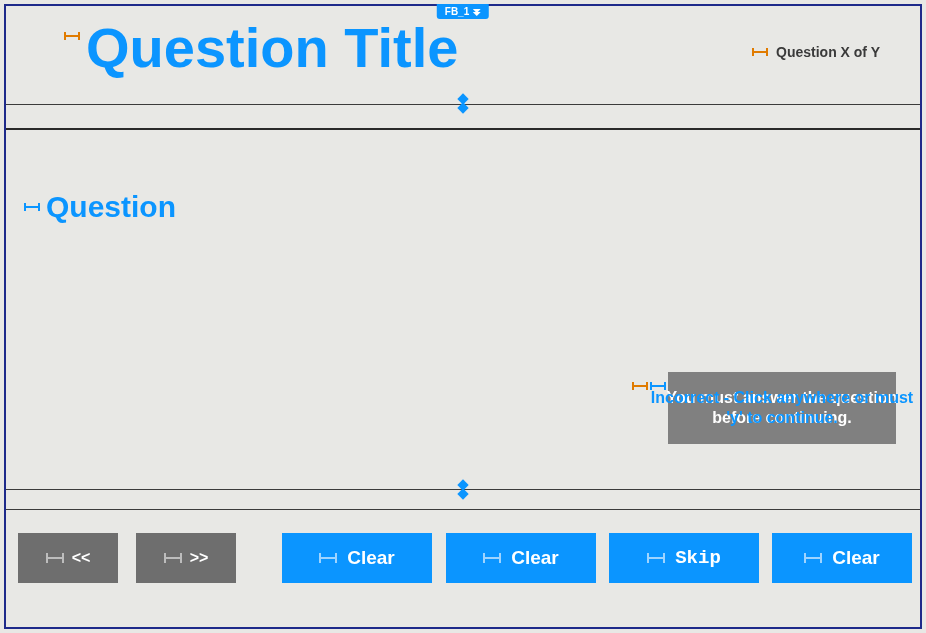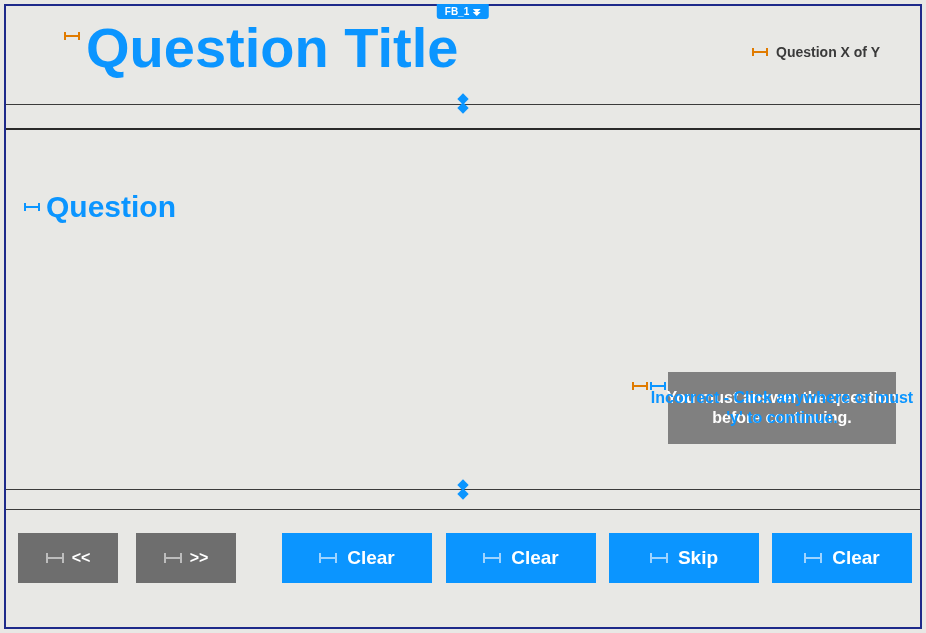--- a/index.html
+++ b/index.html
@@ -135,21 +135,21 @@
   .nav-prev { left:12px; }
   .nav-next { left:130px; }
 
   .action-btn {
     position:absolute; top:30px; width:150px; height:50px; background:#0b95ff;
     color:#fff; display:flex; align-items:center; justify-content:center; gap:10px;
     font-weight:600; font-size:19px;
   }
   .btn-clear  { left:276px; }
   .btn-back   { left:440px; }
-  .btn-skip   { left:603px; }
+  .btn-skip   { left:603px;font-family:Liberation Mono, monospace; }
   .btn-submit { left:766px; width:140px; }
 
   .btn-ph {
     display:inline-flex; width:18px; height:12px; position:relative;
   }
   .btn-ph::before, .btn-ph::after {
     content:""; position:absolute; top:1px; bottom:1px; width:2px; background:#9fd4ff;
   }
   .btn-ph::before { left:0; } .btn-ph::after { right:0; }
   .btn-ph .bar { position:absolute; left:2px; right:2px; top:5px; height:2px; background:#9fd4ff; }

